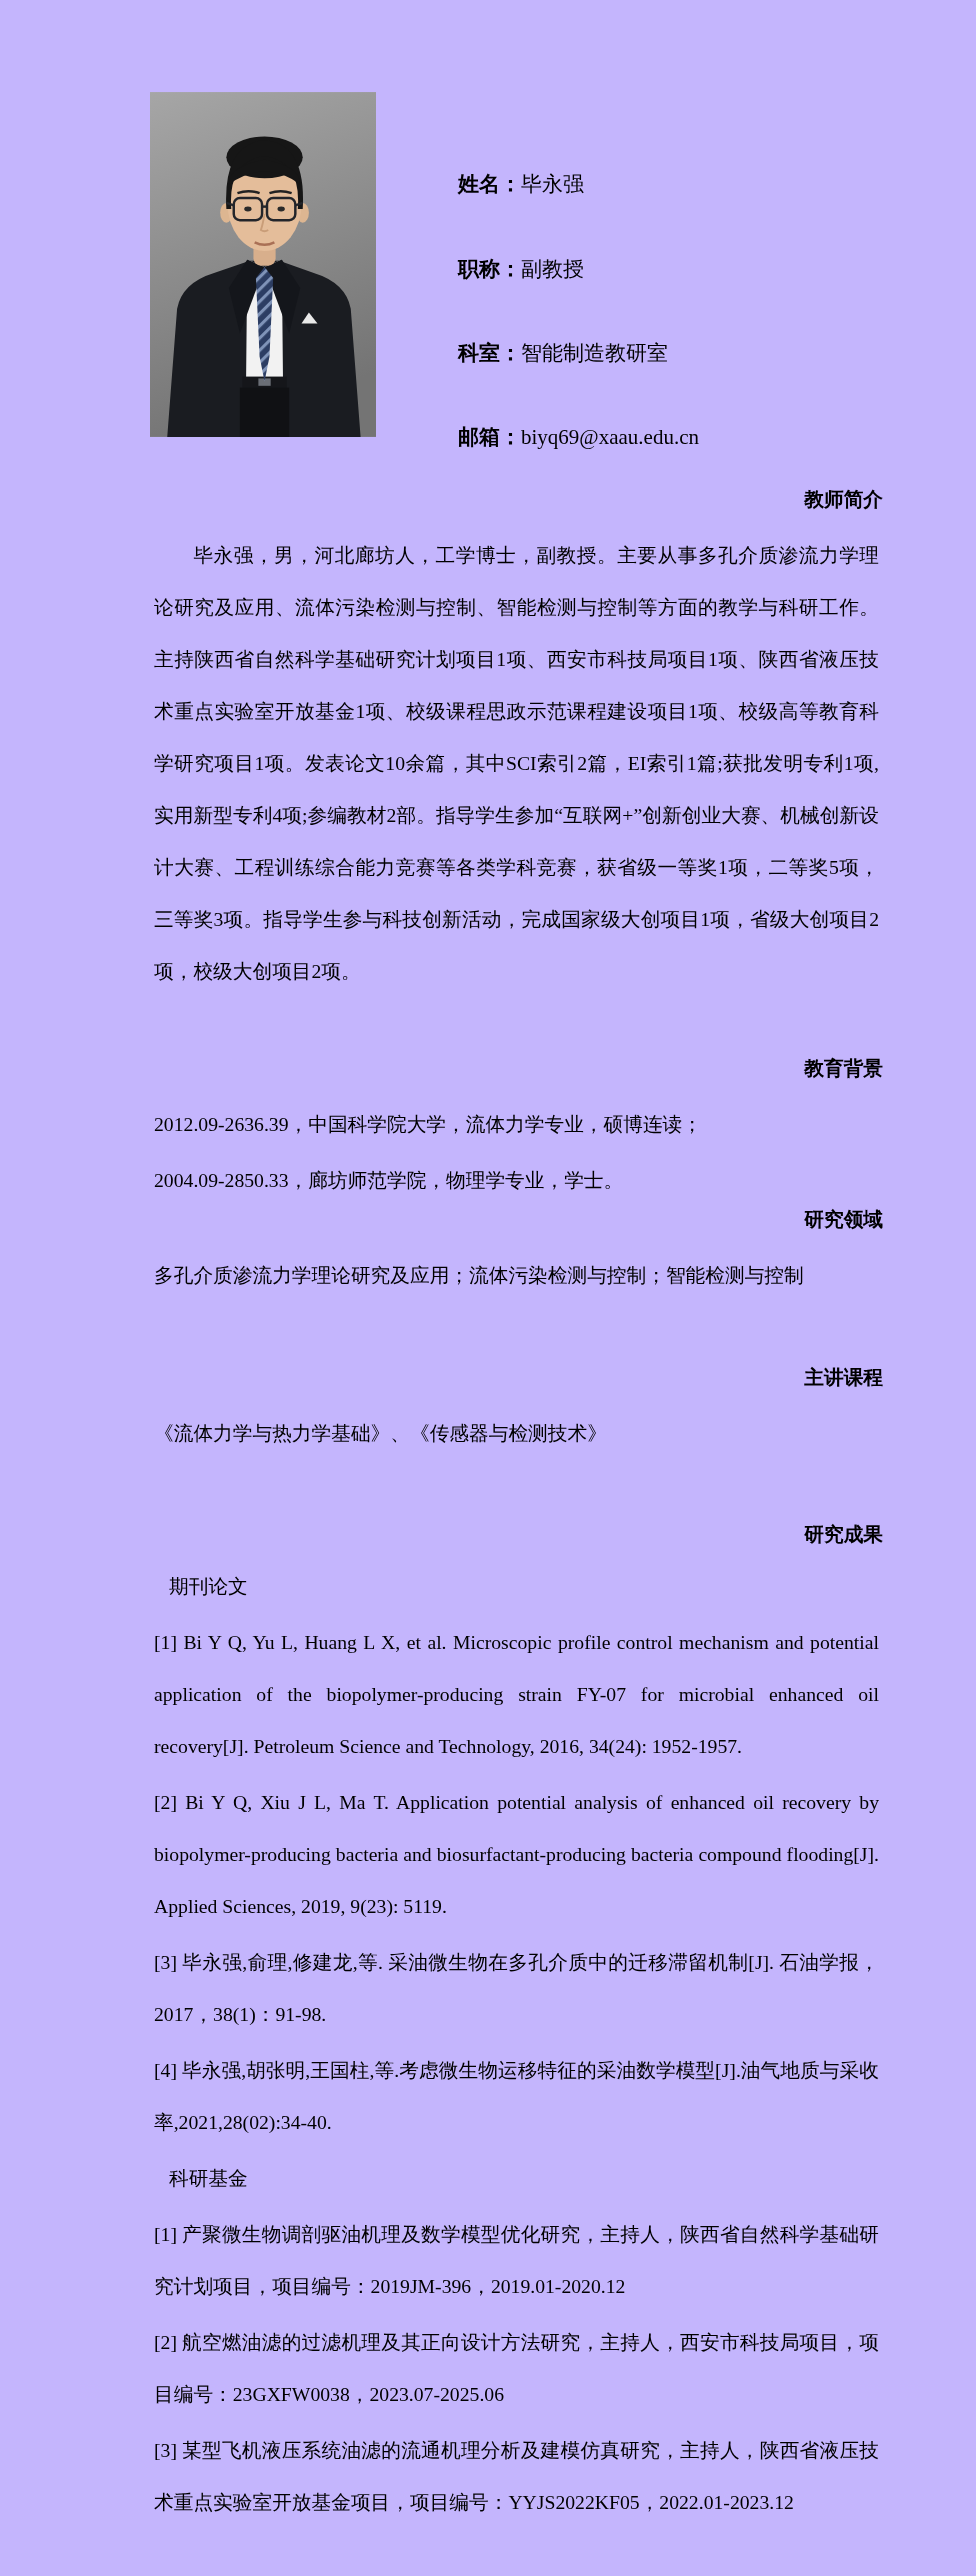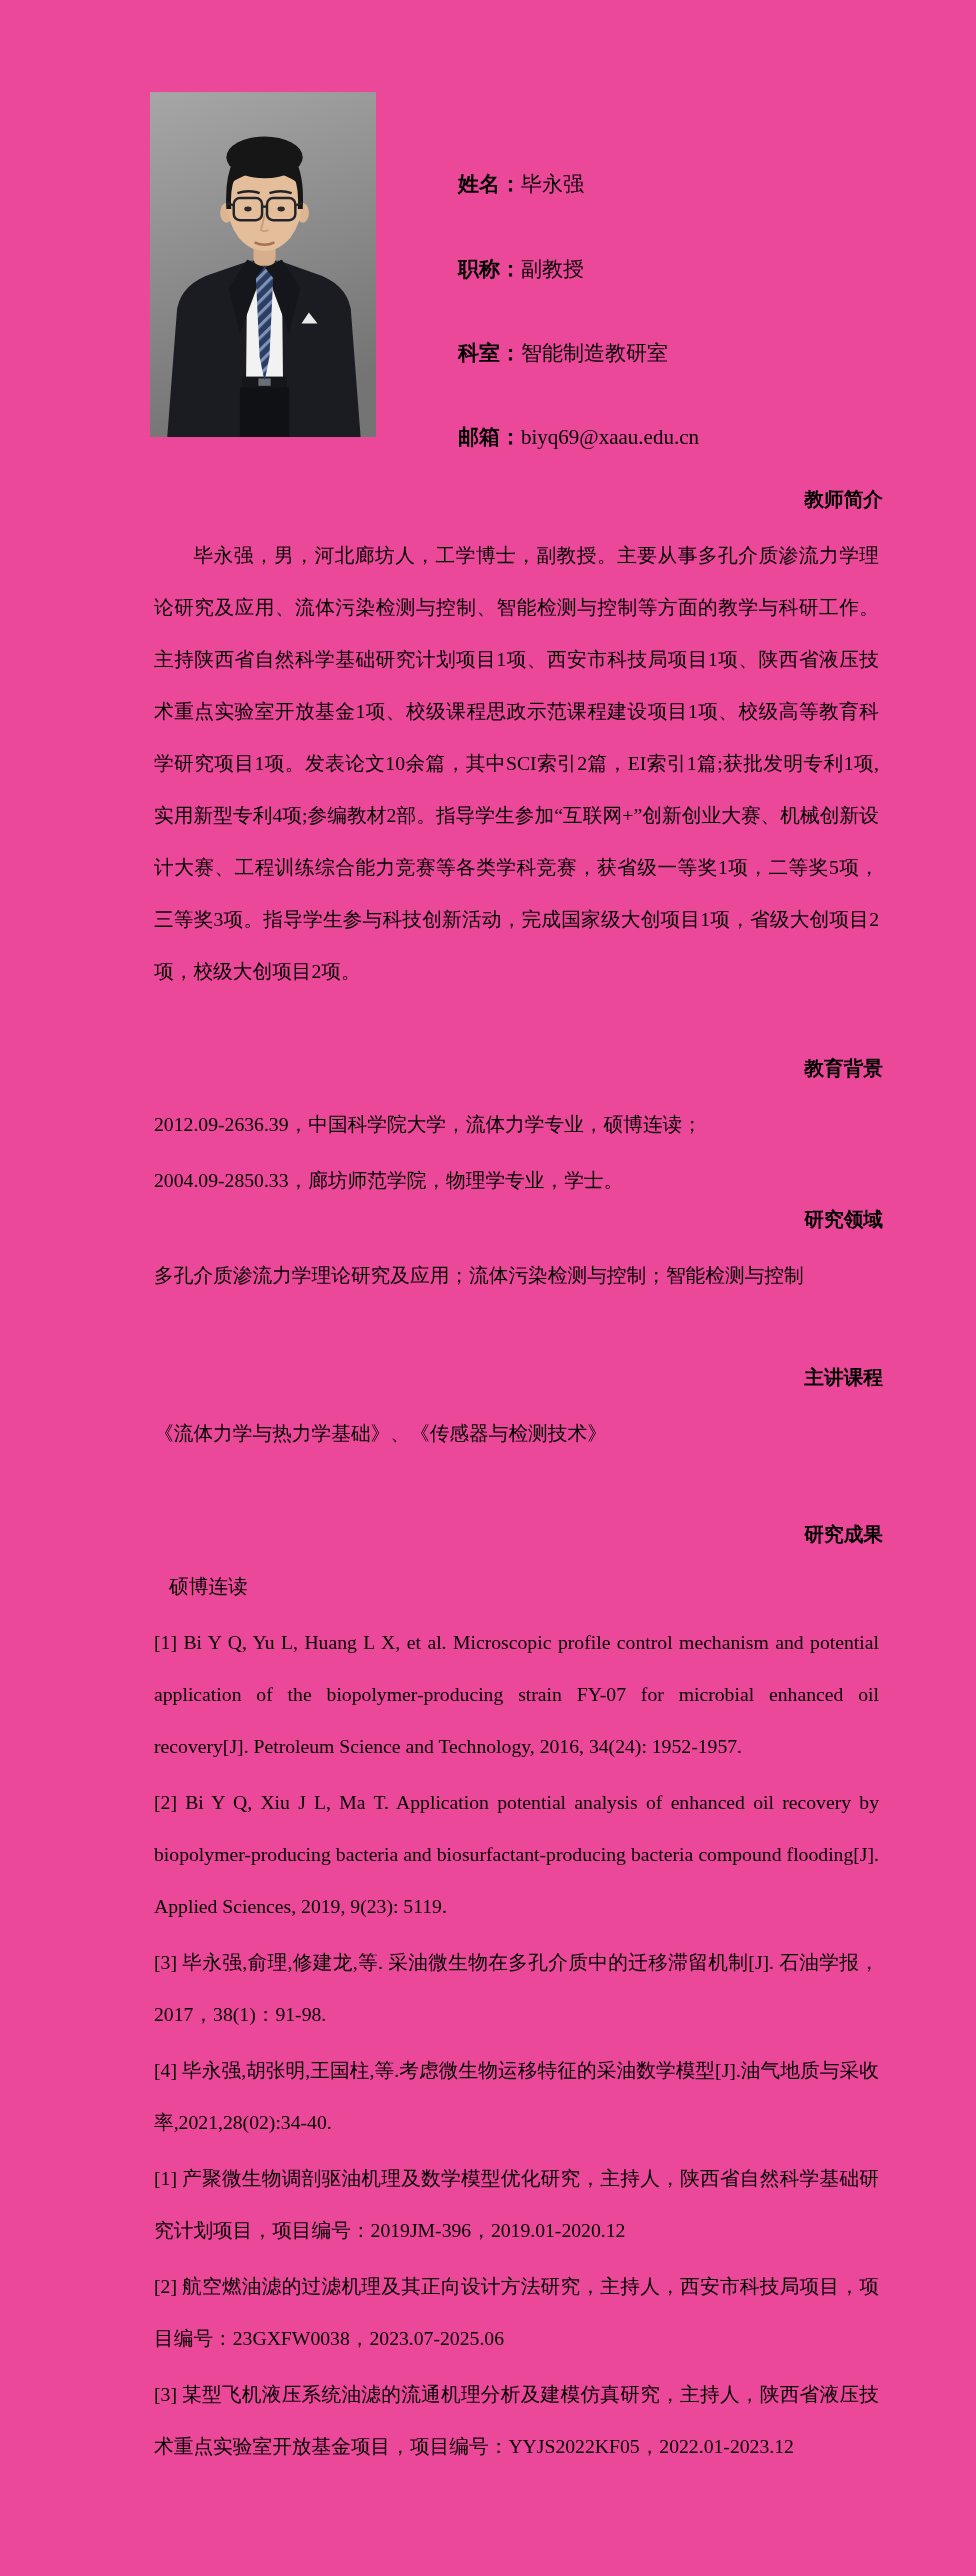--- a/index.html
+++ b/index.html
@@ -1,20 +1,20 @@
 <!DOCTYPE html>
 <html style="font-size:9.8px"><head>
 <meta charset="utf-8">
 <style>
   html, body { margin: 0; padding: 0; background: #ffffff; }
   #page {
     position: relative;
     width: 976px;
     height: 2576px;
-    background: #ec4899;
+    background: #c4b5fd;
     color: #000000;
     font-family: "Liberation Serif", "DejaVu Serif", serif;
     overflow: hidden;
   }
   .photo {
     position: absolute;
     left: 150px; top: 92px;
     width: 226px; height: 345px;
     overflow: hidden;
   }
@@ -136,25 +136,26 @@
     <div class="para">2004.09-2850.33，廊坊师范学院，物理学专业，学士。</div>
 
     <div class="sec-title" id="fields-title">研究领域</div>
     <div class="para">多孔介质渗流力学理论研究及应用；流体污染检测与控制；智能检测与控制</div>
 
     <div class="sec-title" id="courses-title">主讲课程</div>
     <div class="para">《流体力学与热力学基础》、《传感器与检测技术》</div>
 
     <div class="sec-title" id="achv-title">研究成果</div>
 
-    <div class="sub-heading">硕博连读</div>
+    <div class="sub-heading">期刊论文</div>
     <div class="para">[1] Bi Y Q, Yu L, Huang L X, et al. Microscopic profile control mechanism and potential application of the biopolymer-producing strain FY-07 for microbial enhanced oil recovery[J]. Petroleum Science and Technology, 2016, 34(24): 1952-1957.</div>
     <div class="para">[2] Bi Y Q, Xiu J L, Ma T. Application potential analysis of enhanced oil recovery by biopolymer-producing bacteria and biosurfactant-producing bacteria compound flooding[J]. Applied Sciences, 2019, 9(23): 5119.</div>
     <div class="para">[3] 毕永强,俞理,修建龙,等. 采油微生物在多孔介质中的迁移滞留机制[J]. 石油学报，2017，38(1)：91-98.</div>
     <div class="para">[4] 毕永强,胡张明,王国柱,等.考虑微生物运移特征的采油数学模型[J].油气地质与采收率,2021,28(02):34-40.</div>
 
+    <div class="sub-heading">科研基金</div>
     <div class="para">[1] 产聚微生物调剖驱油机理及数学模型优化研究，主持人，陕西省自然科学基础研究计划项目，项目编号：2019JM-396，2019.01-2020.12</div>
     <div class="para">[2] 航空燃油滤的过滤机理及其正向设计方法研究，主持人，西安市科技局项目，项目编号：23GXFW0038，2023.07-2025.06</div>
     <div class="para">[3] 某型飞机液压系统油滤的流通机理分析及建模仿真研究，主持人，陕西省液压技术重点实验室开放基金项目，项目编号：YYJS2022KF05，2022.01-2023.12</div>
 
   </div>
 </div>
 
 
 </body></html>

